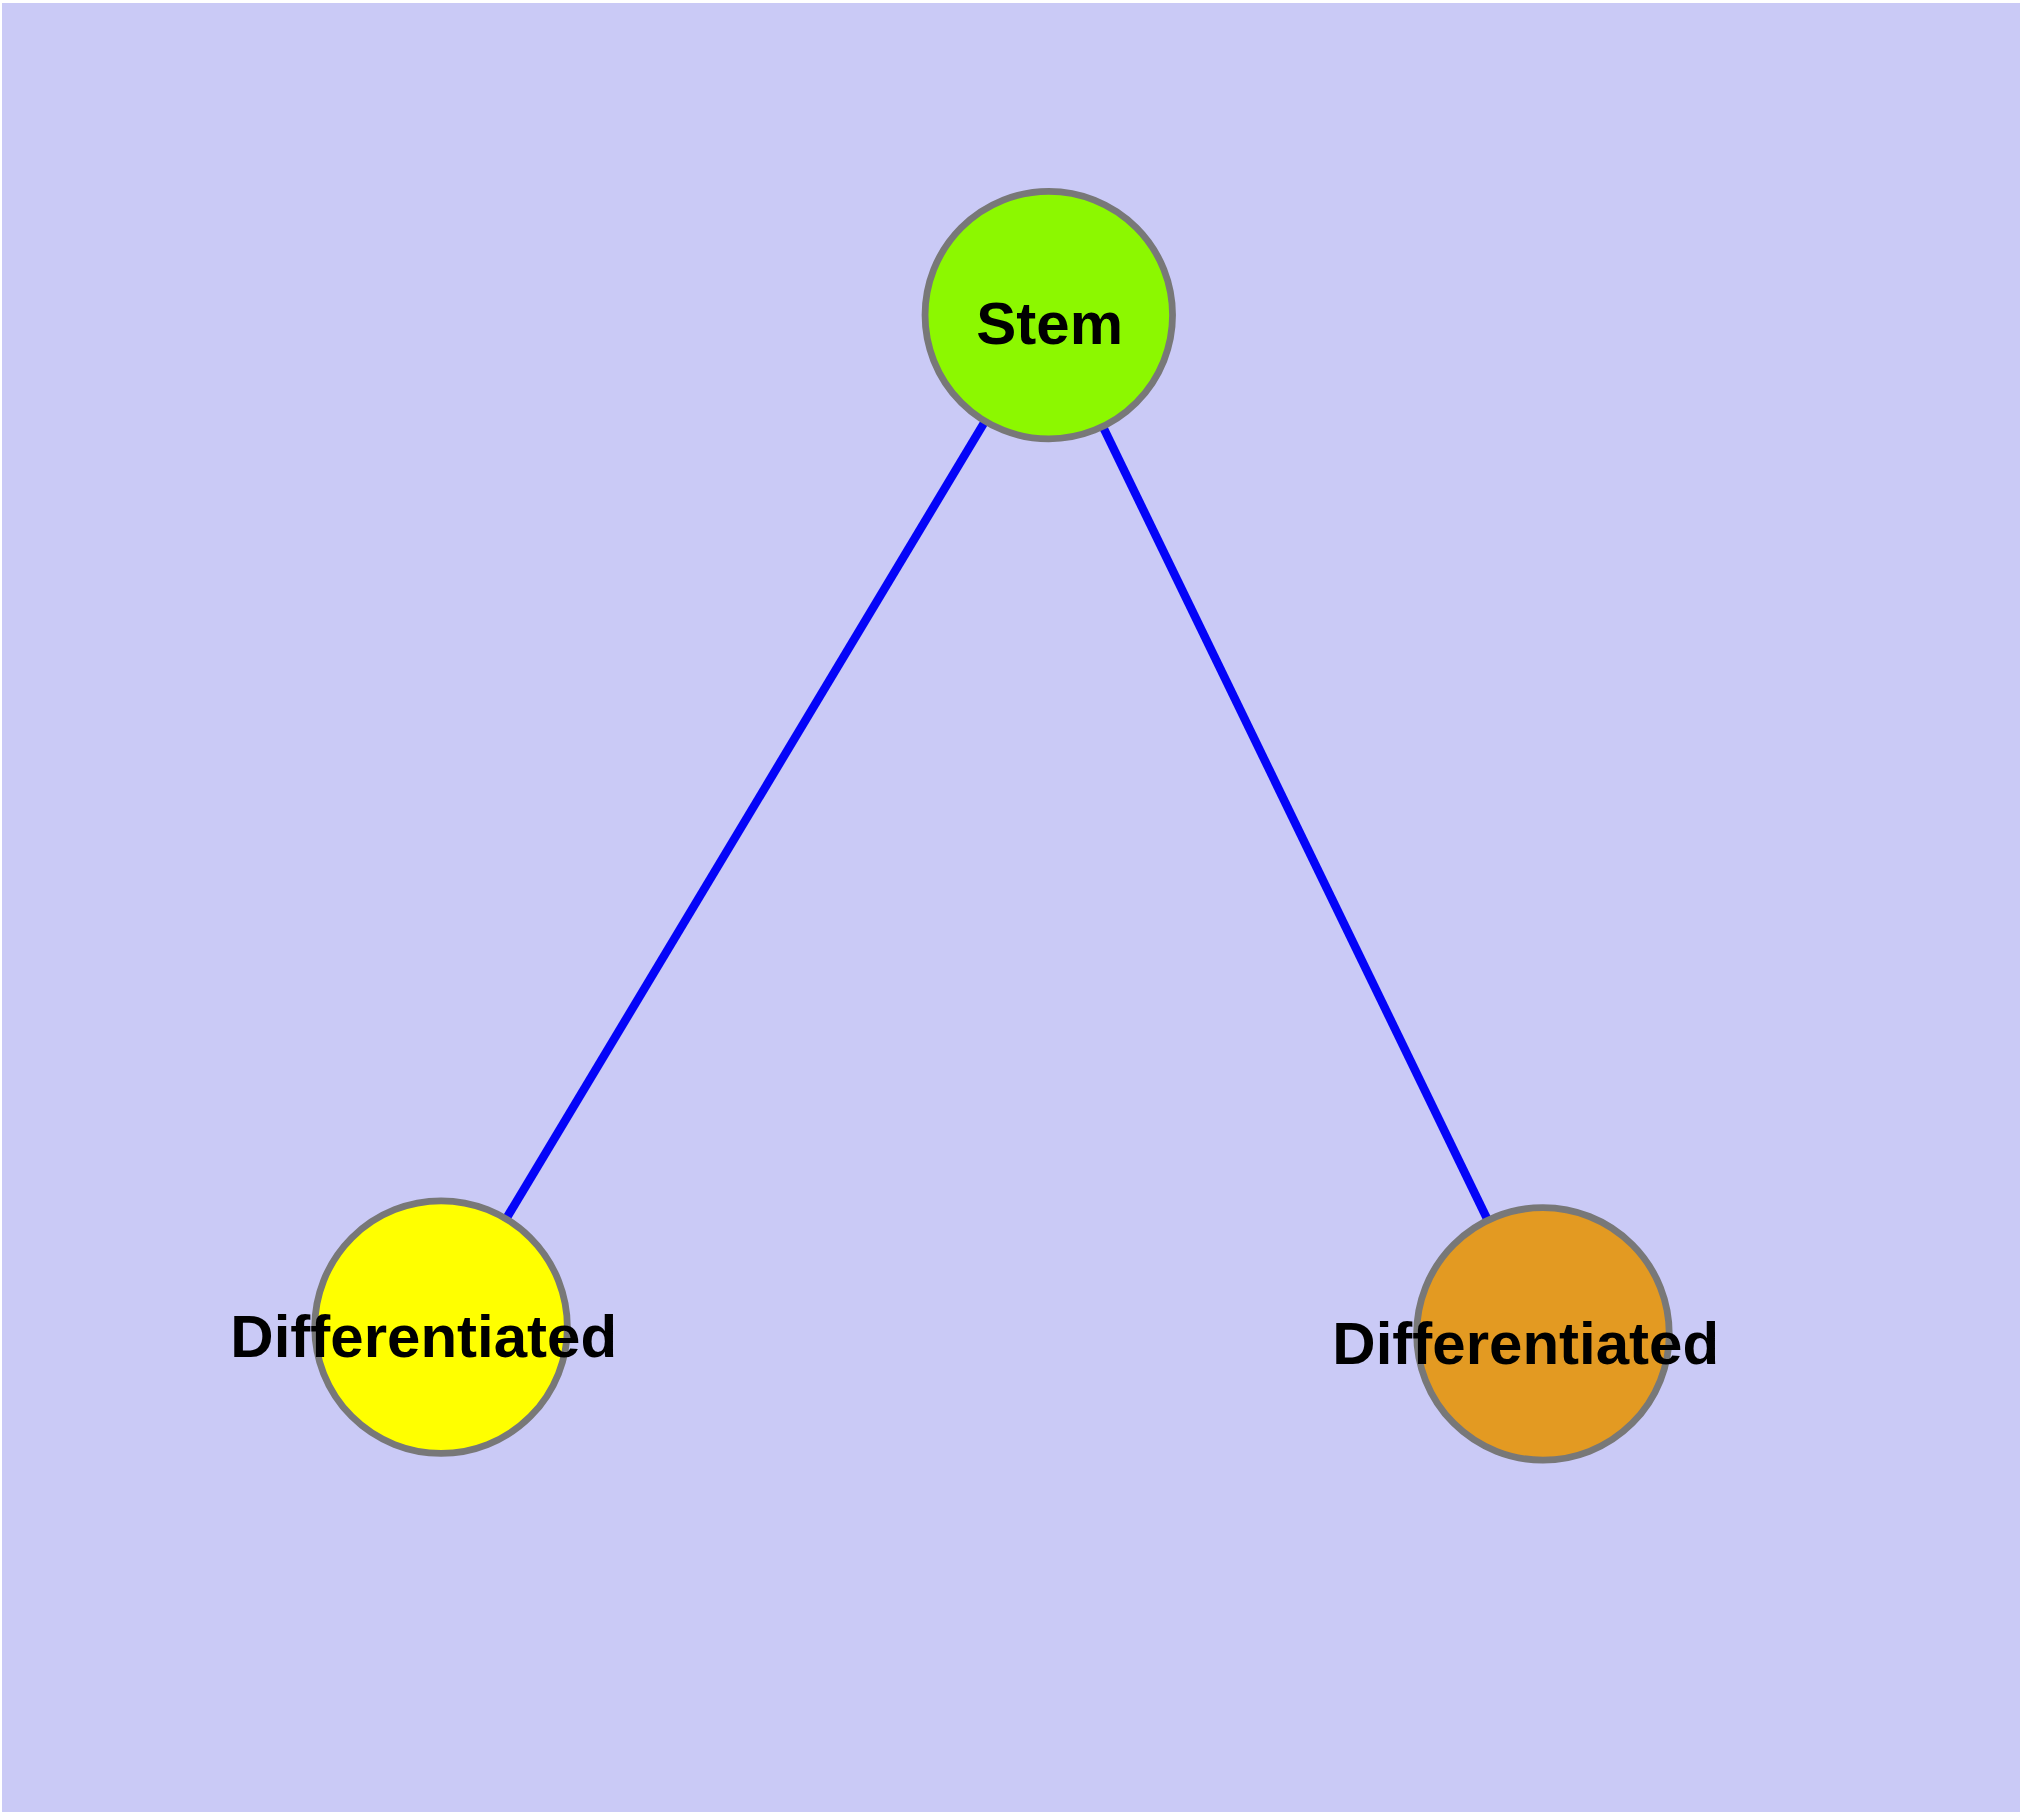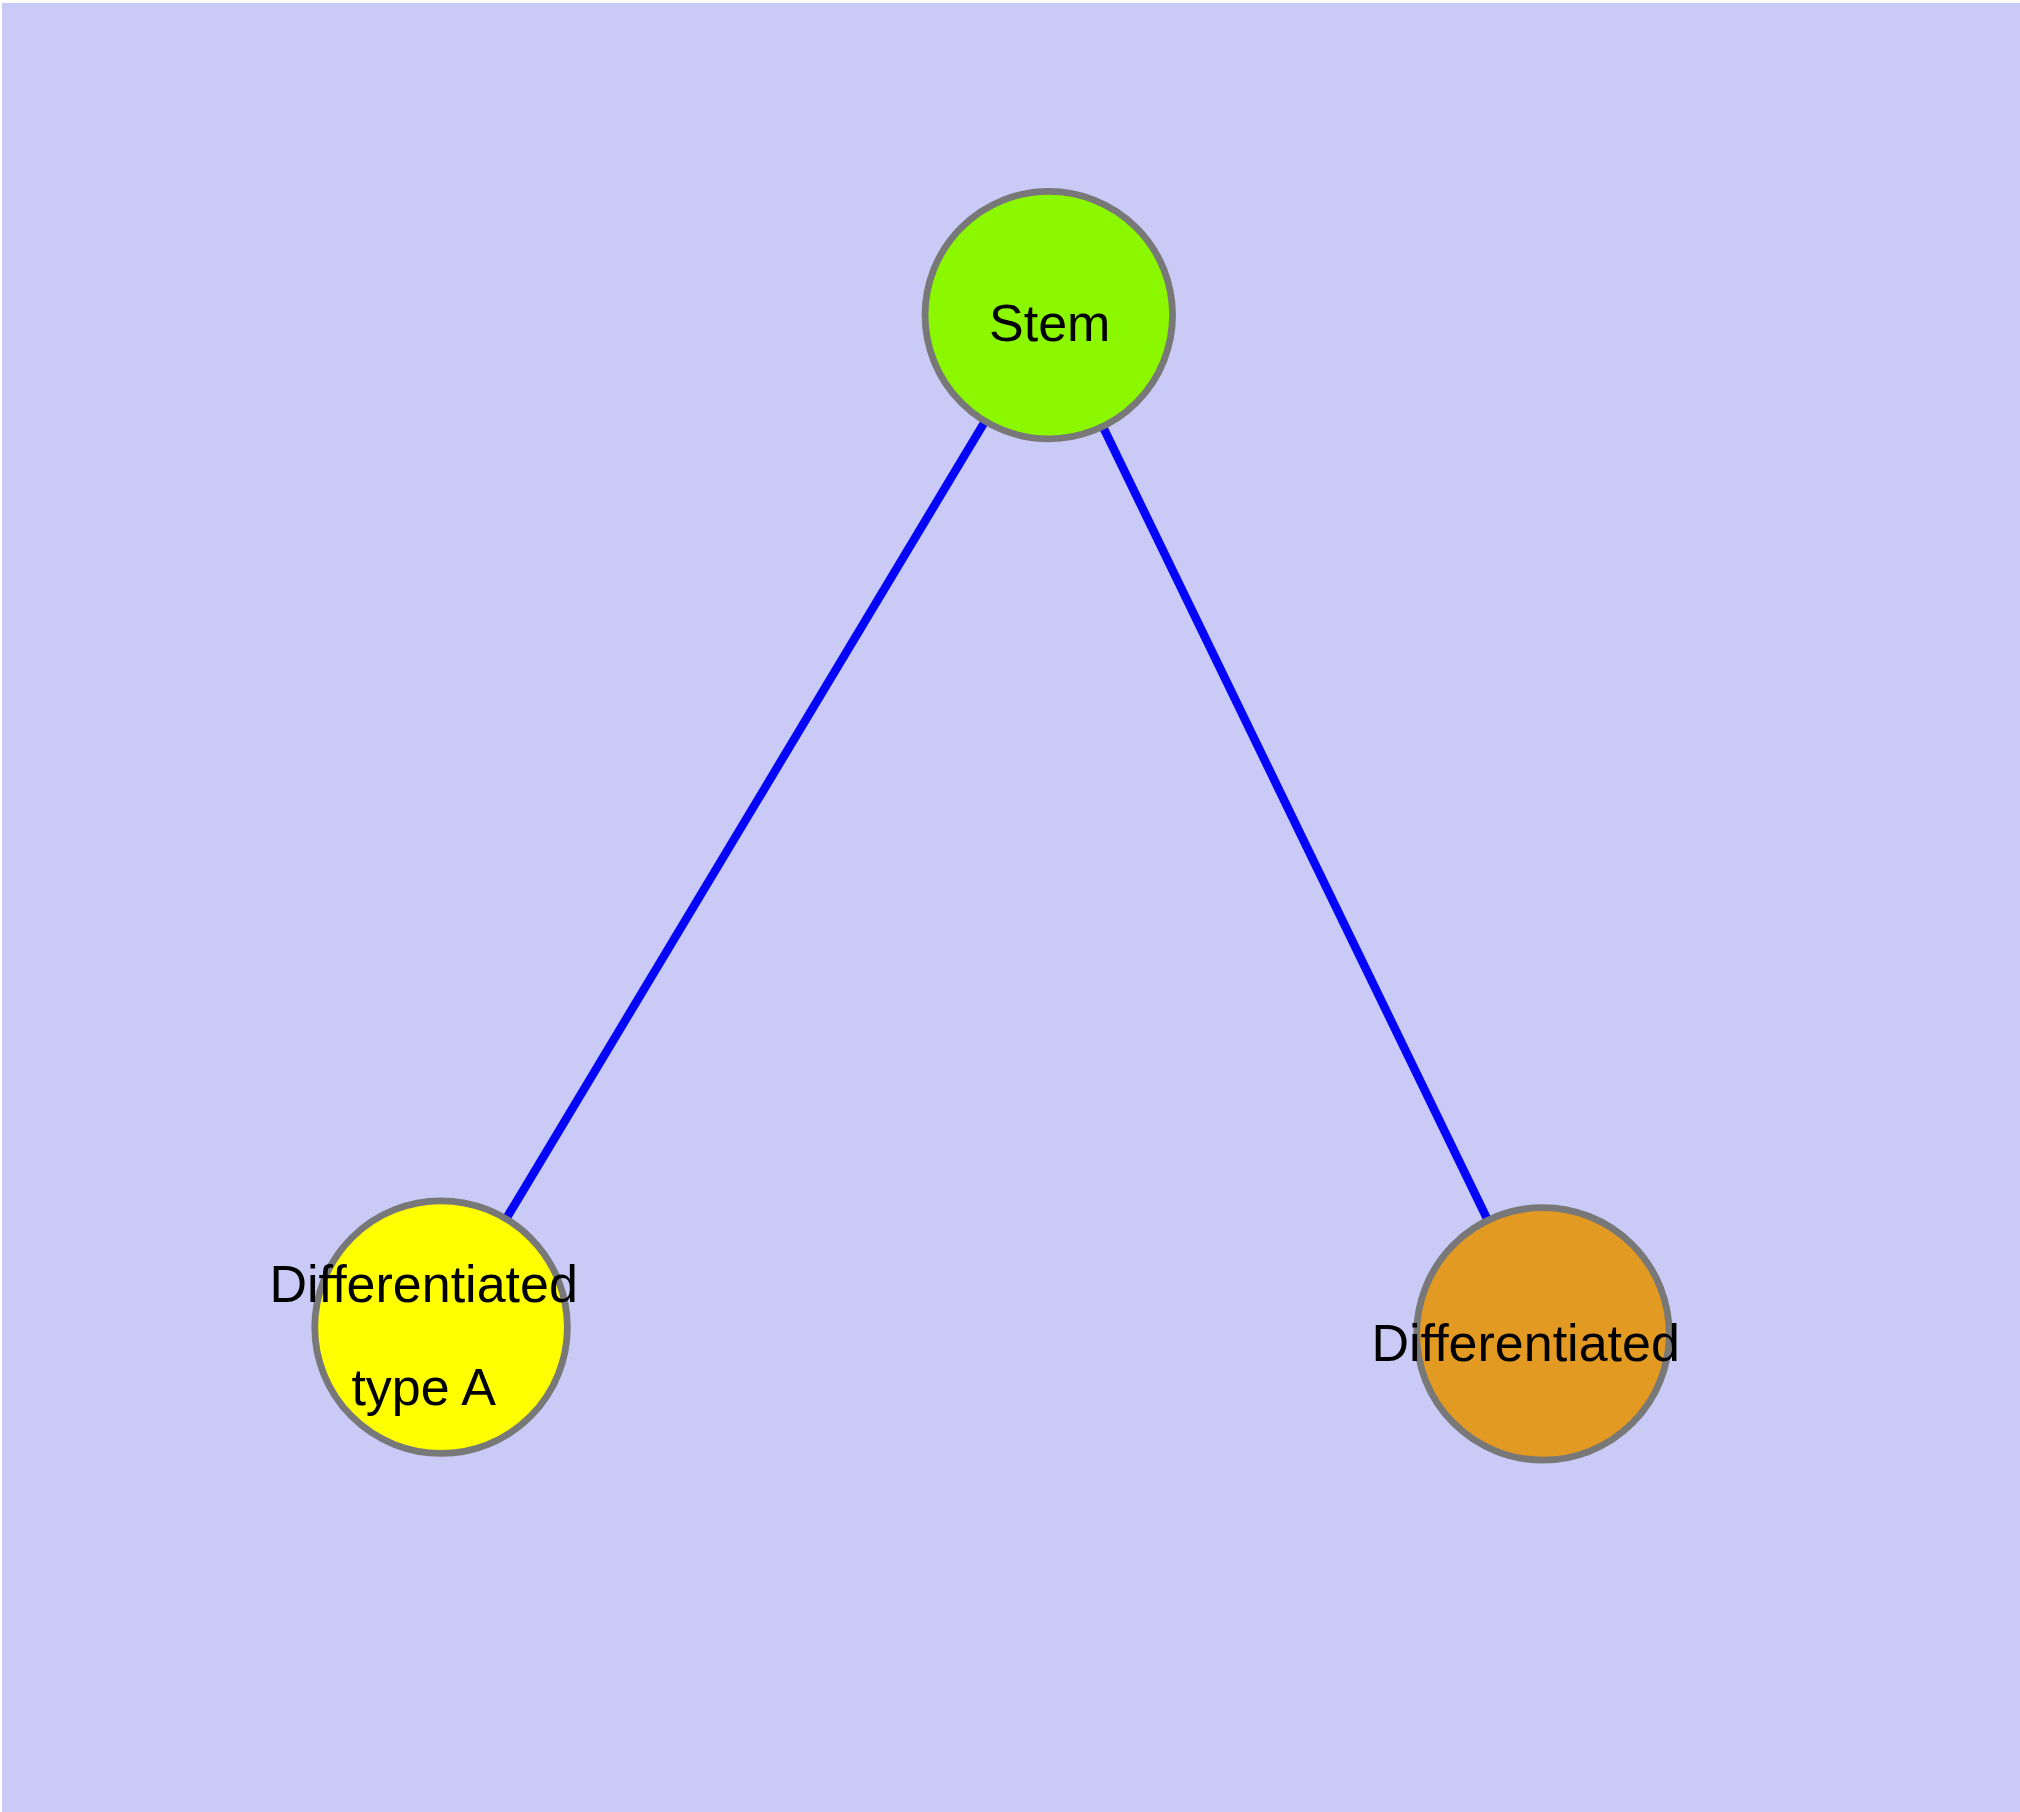--- a/index.html
+++ b/index.html
@@ -23,22 +23,22 @@
     top: 0;
     width: 2019px;
     height: 1810px;
     display: block;
   }
   .label {
     position: absolute;
     transform: translate(-50%, -50%);
     text-align: center;
     font-family: "Liberation Sans", sans-serif;
-    font-weight: 400;
-    font-size: 52px;
+    font-weight: 700;
+    font-size: 60px;
     line-height: 103px;
     white-space: nowrap;
     letter-spacing: 0;
   }
   #label-stem { left: 1048px; top: 320px; }
   #label-a    { left: 422px;  top: 1333px; }
   #label-b    { left: 1524px; top: 1340px; }
 </style>
 </head>
 <body>
@@ -55,21 +55,20 @@
 
     <circle cx="518" cy="1562" r="149" stroke-width="8" fill="#FFFF00" stroke="#787878"></circle>
 
     <circle cx="1818" cy="1570" r="149" stroke-width="8" fill="#E39A22" stroke="#787878"></circle>
   </svg>
 
   <div id="label-stem" class="label" style="color: rgb(0, 0, 0);">Stem</div>
 
   <div id="label-a" class="label" style="color: rgb(0, 0, 0);">
     <div>Differentiated</div>
-    <div>type A</div>
   </div>
 
   <div id="label-b" class="label" style="color: rgb(0, 0, 0);">
     <div>Differentiated</div>
   </div>
 
 </div>
 
 
 </body></html>

